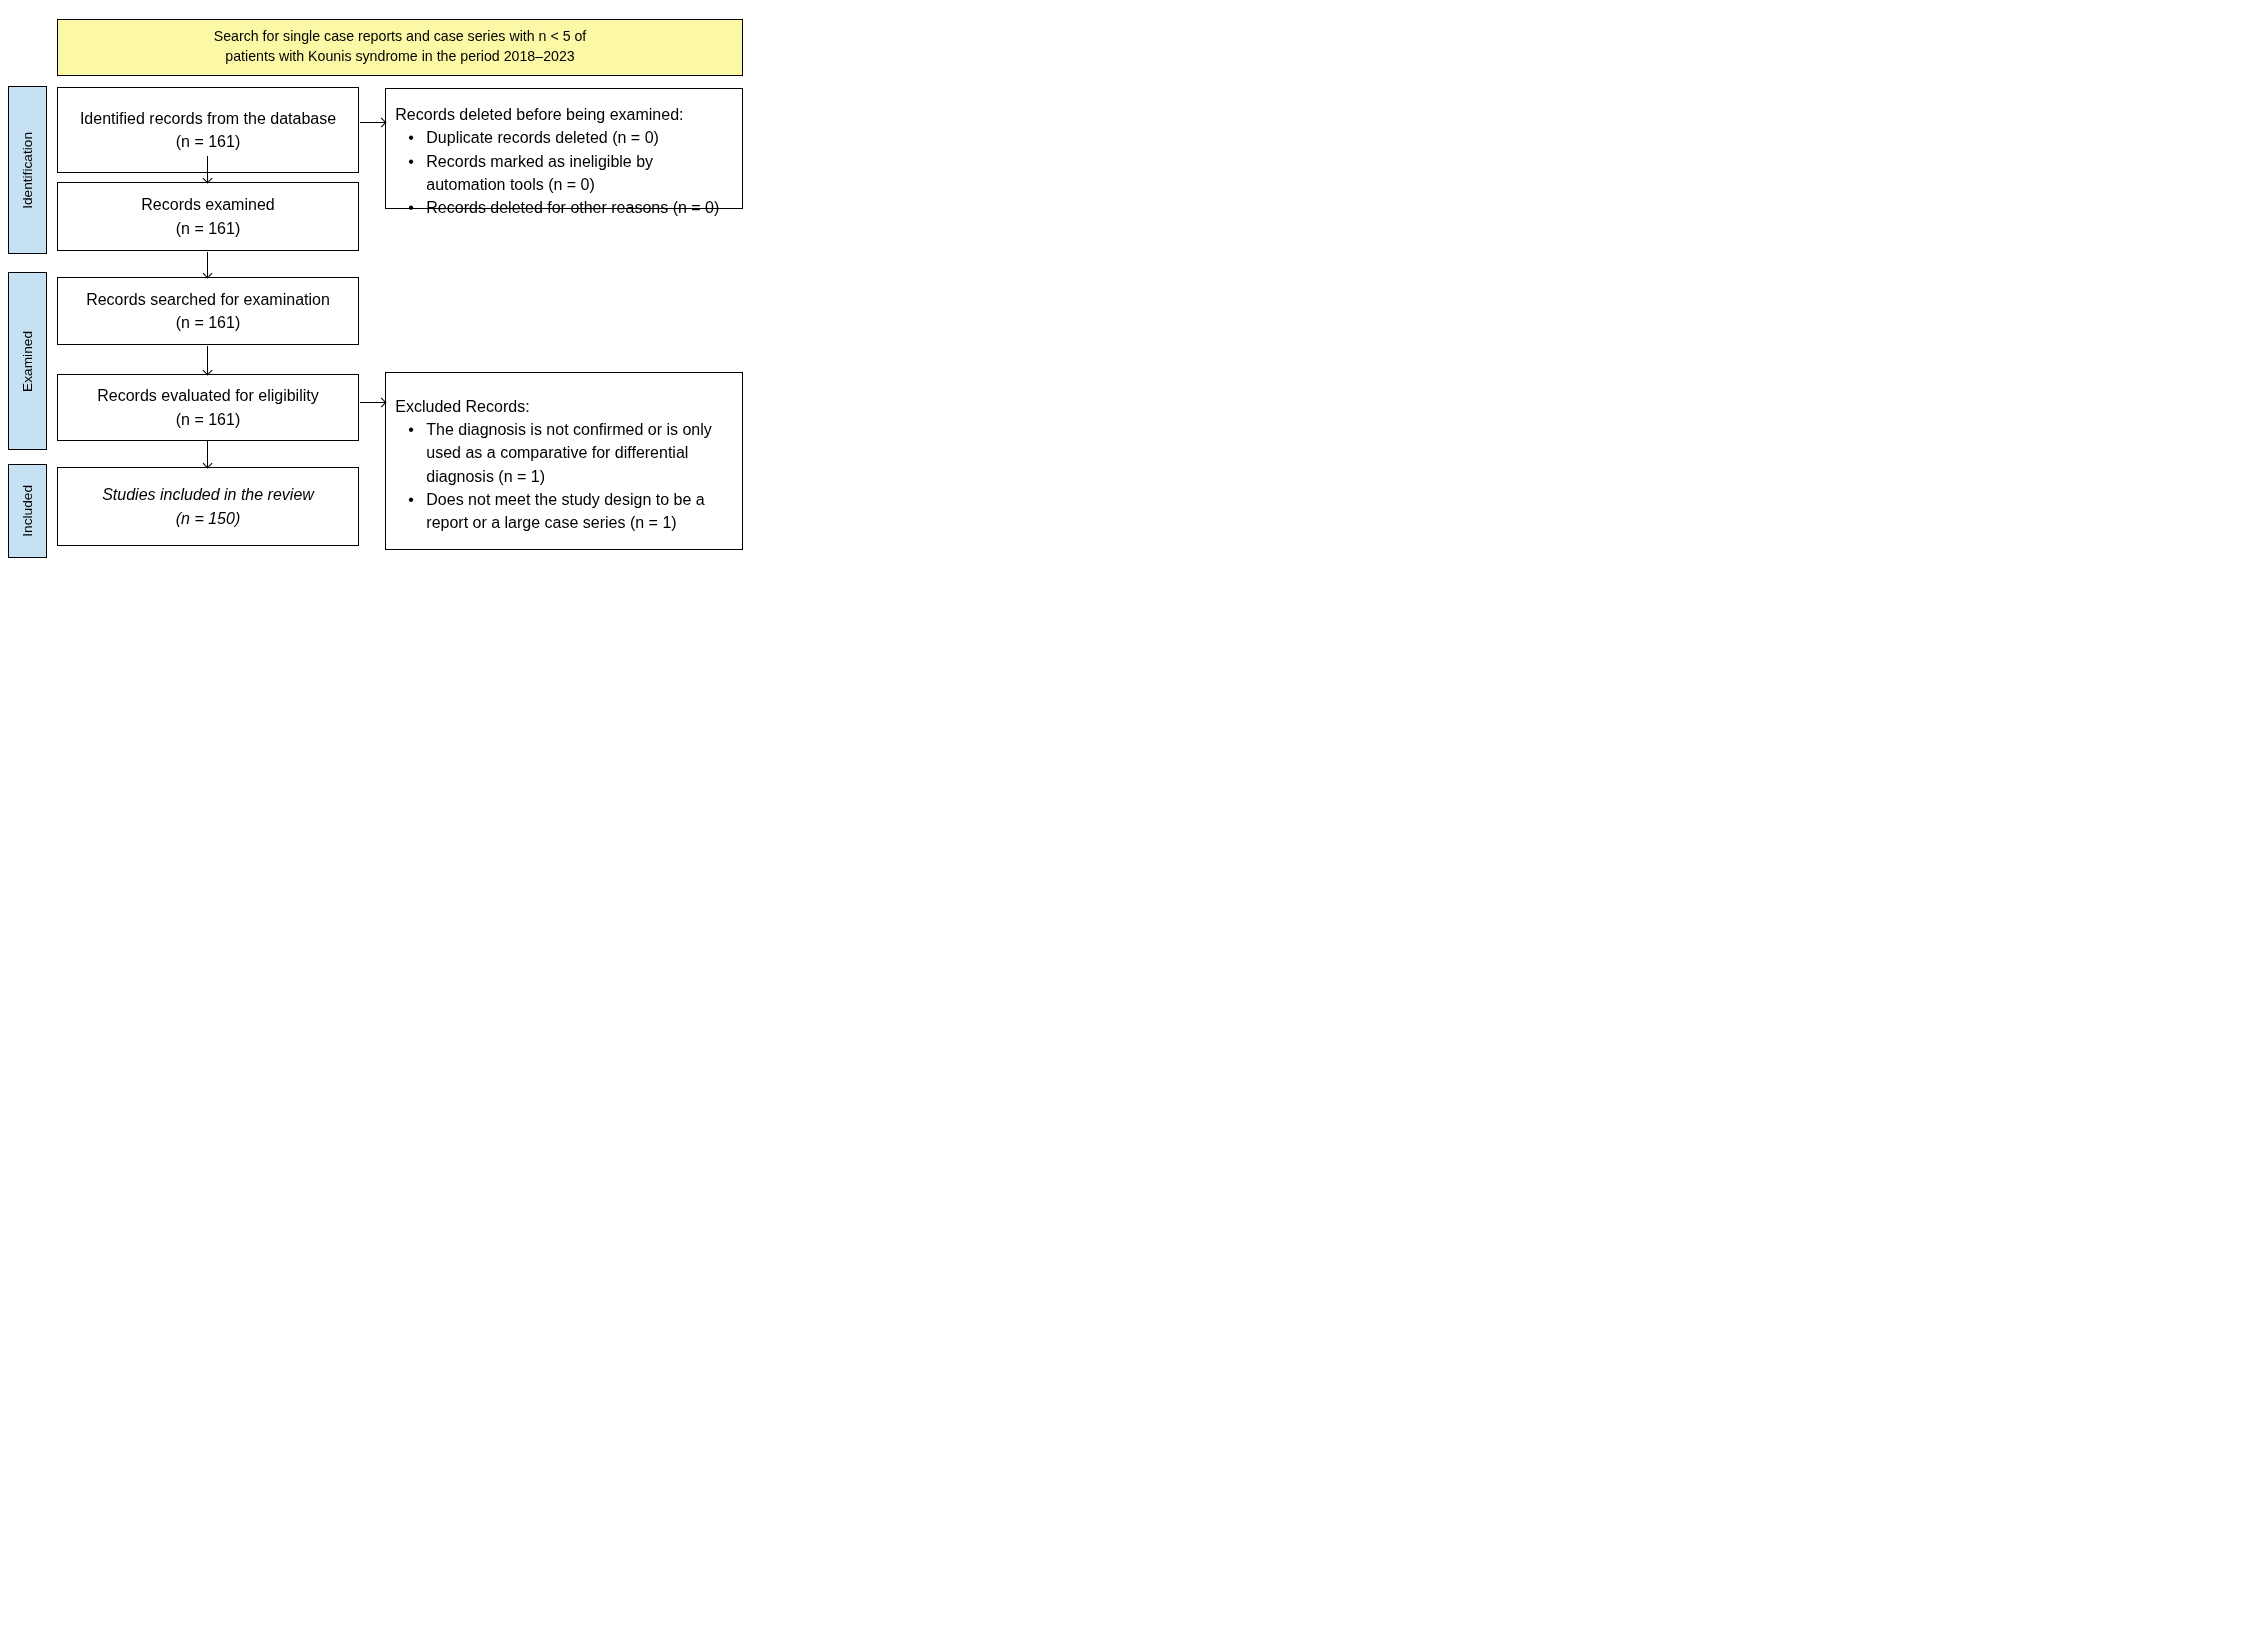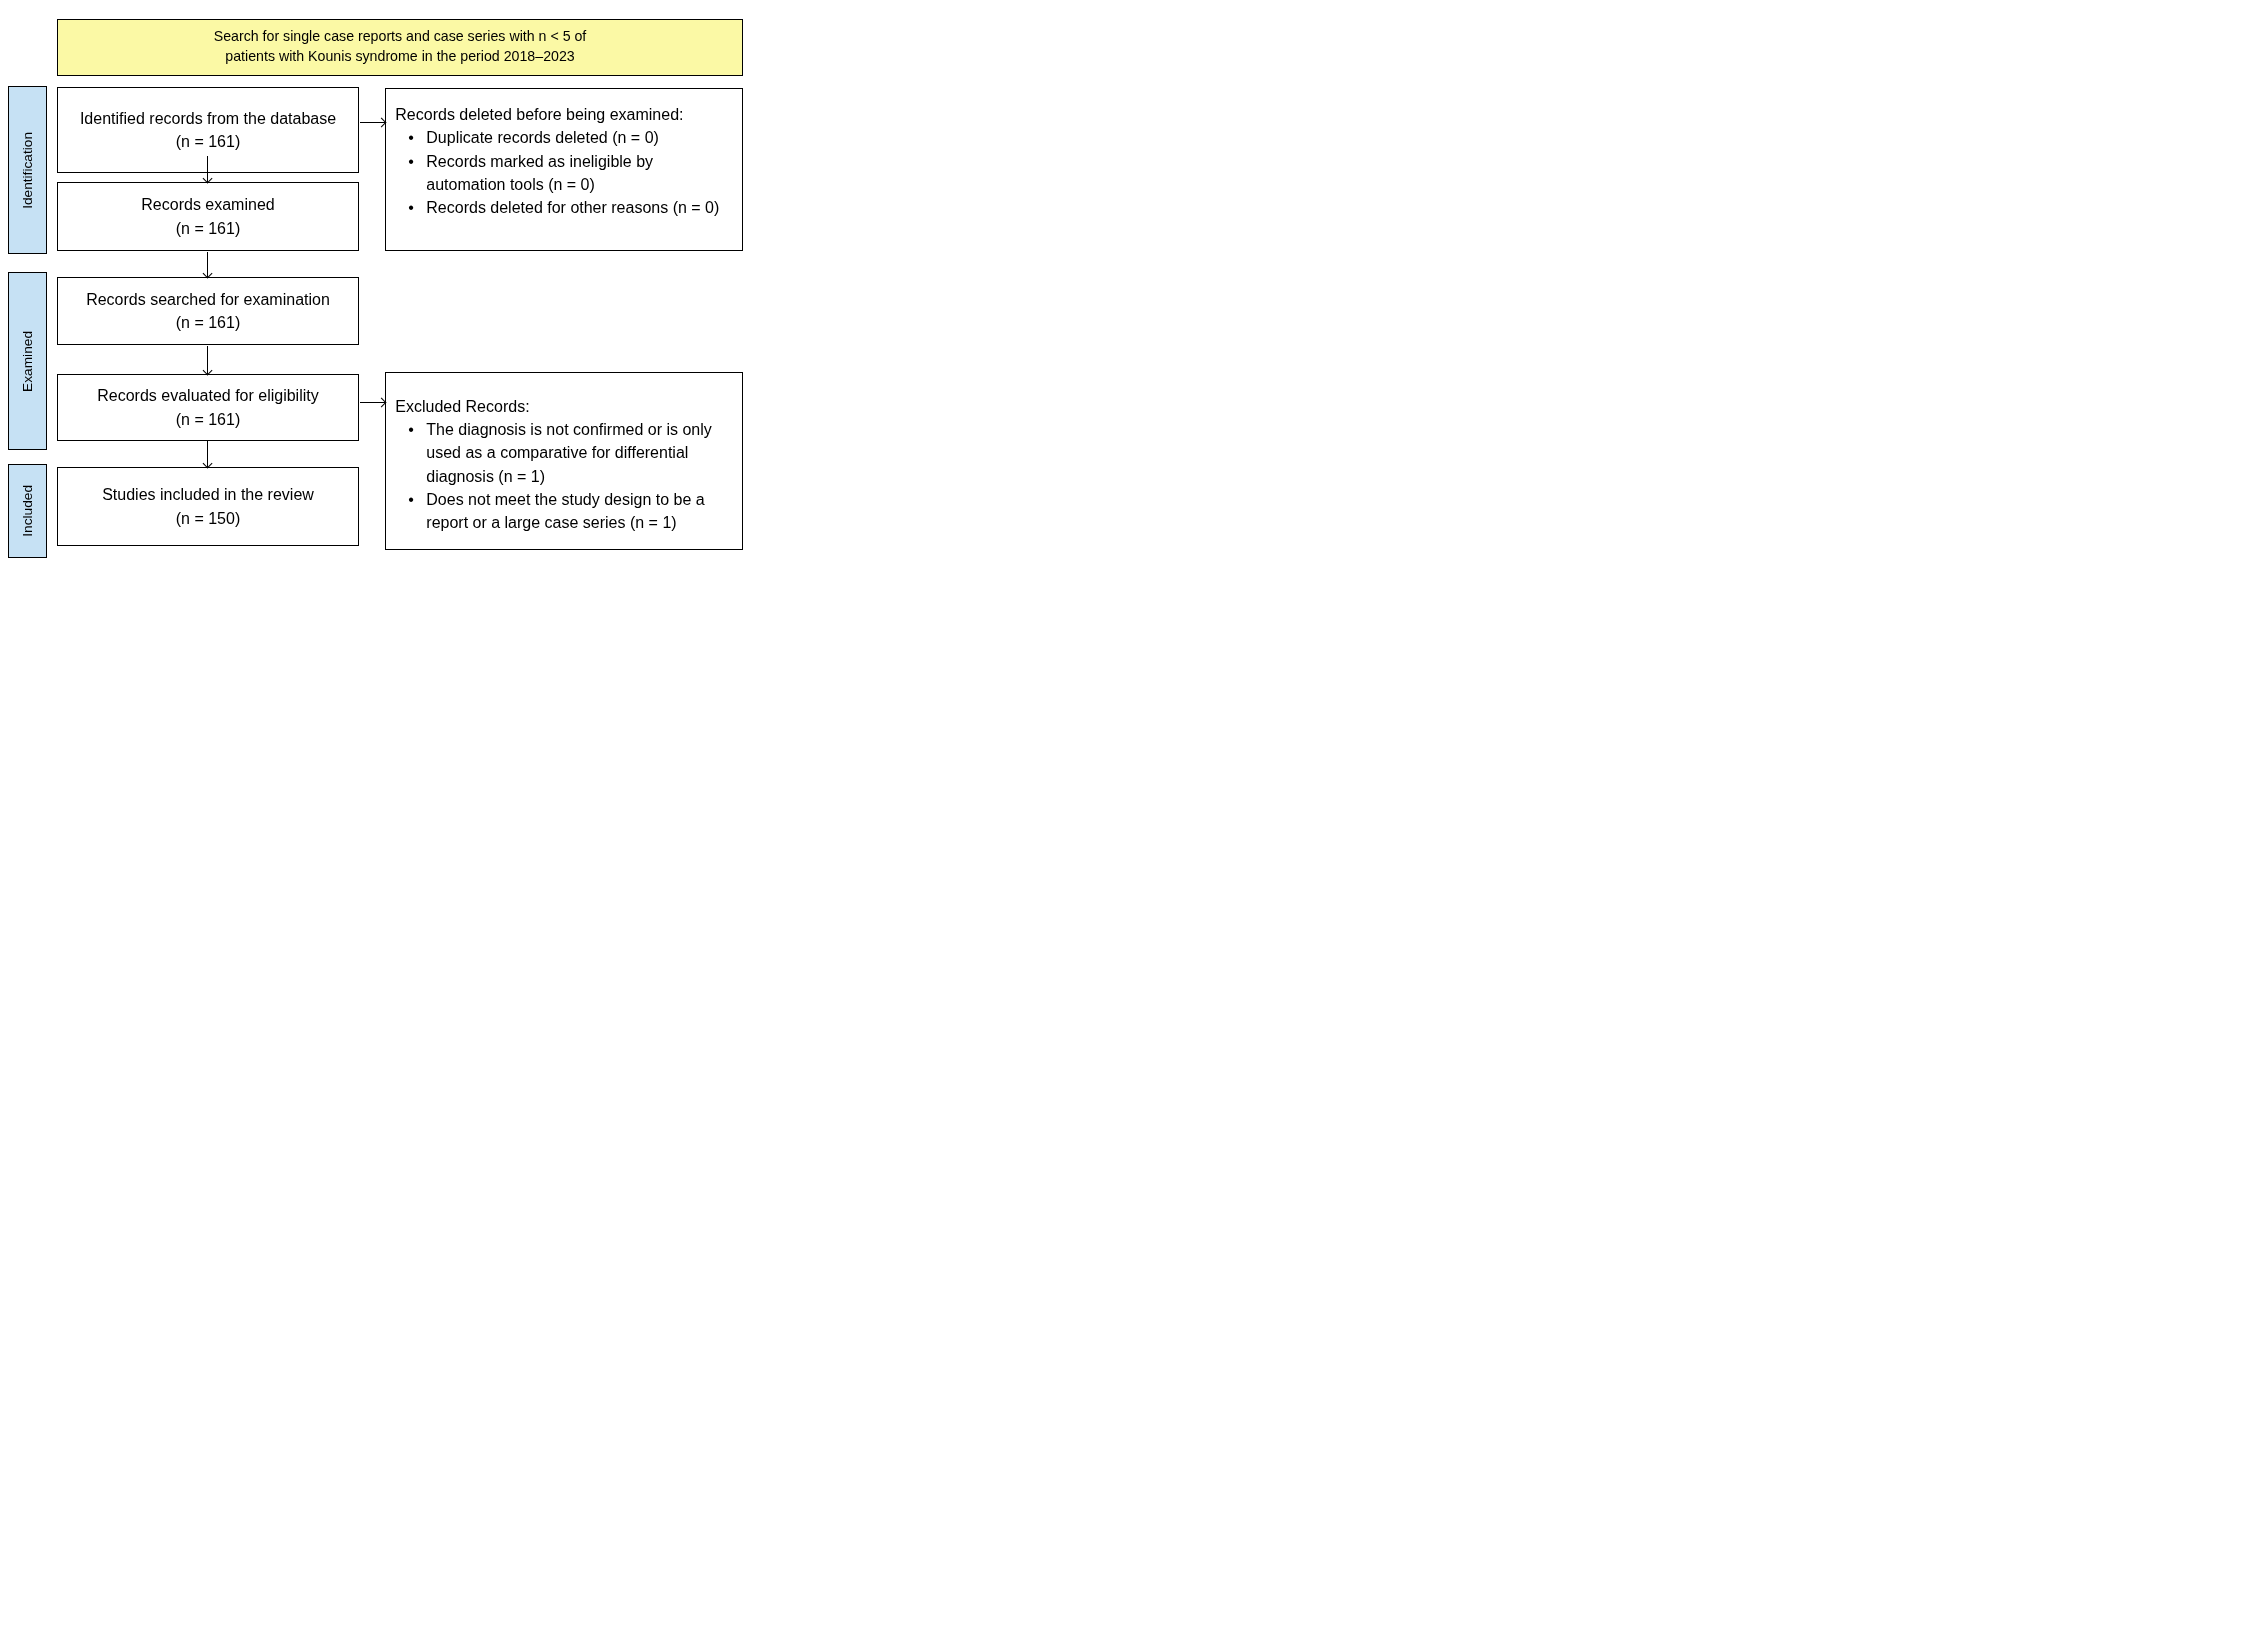--- a/index.html
+++ b/index.html
@@ -54,27 +54,27 @@
     left: 57px; width: 302px;
     display: flex; flex-direction: column;
     align-items: center; justify-content: center;
     text-align: center;
     font-size: 16px; line-height: 1.45;
   }
   .flow-1 { top: 75px; height: 86px; }
   .flow-2 { top: 170px; height: 69px; }
   .flow-3 { top: 265px; height: 68px; }
   .flow-4 { top: 362px; height: 67px; }
-  .flow-5 { top: 455px; height: 79px; }
+  .flow-5 { top: 455px; height: 79px; font-style: italic; }
   .side-box {
     left: 385px; width: 358px;
     font-size: 16px; line-height: 1.45;
     padding: 14.2px 9.9px 0 9.3px;
   }
-  .side-1 { top: 76px; height: 163px; }
+  .side-1 { top: 76px; height: 121px; }
   .side-2 { top: 360px; height: 178px; padding-top: 22px; }
   .bullet { display: flex; align-items: flex-start; padding-left: 13px; }
   .bullet .dot { width: 18px; flex: 0 0 18px; }
   .bullet .btxt { flex: 1; }
   .varrow {
     position: absolute;
     width: 8.8px;
     display: flex; flex-direction: column; align-items: center;
   }
   .varrow .shaft { width: 1.6px; flex: 1; background: var(--ink); }

